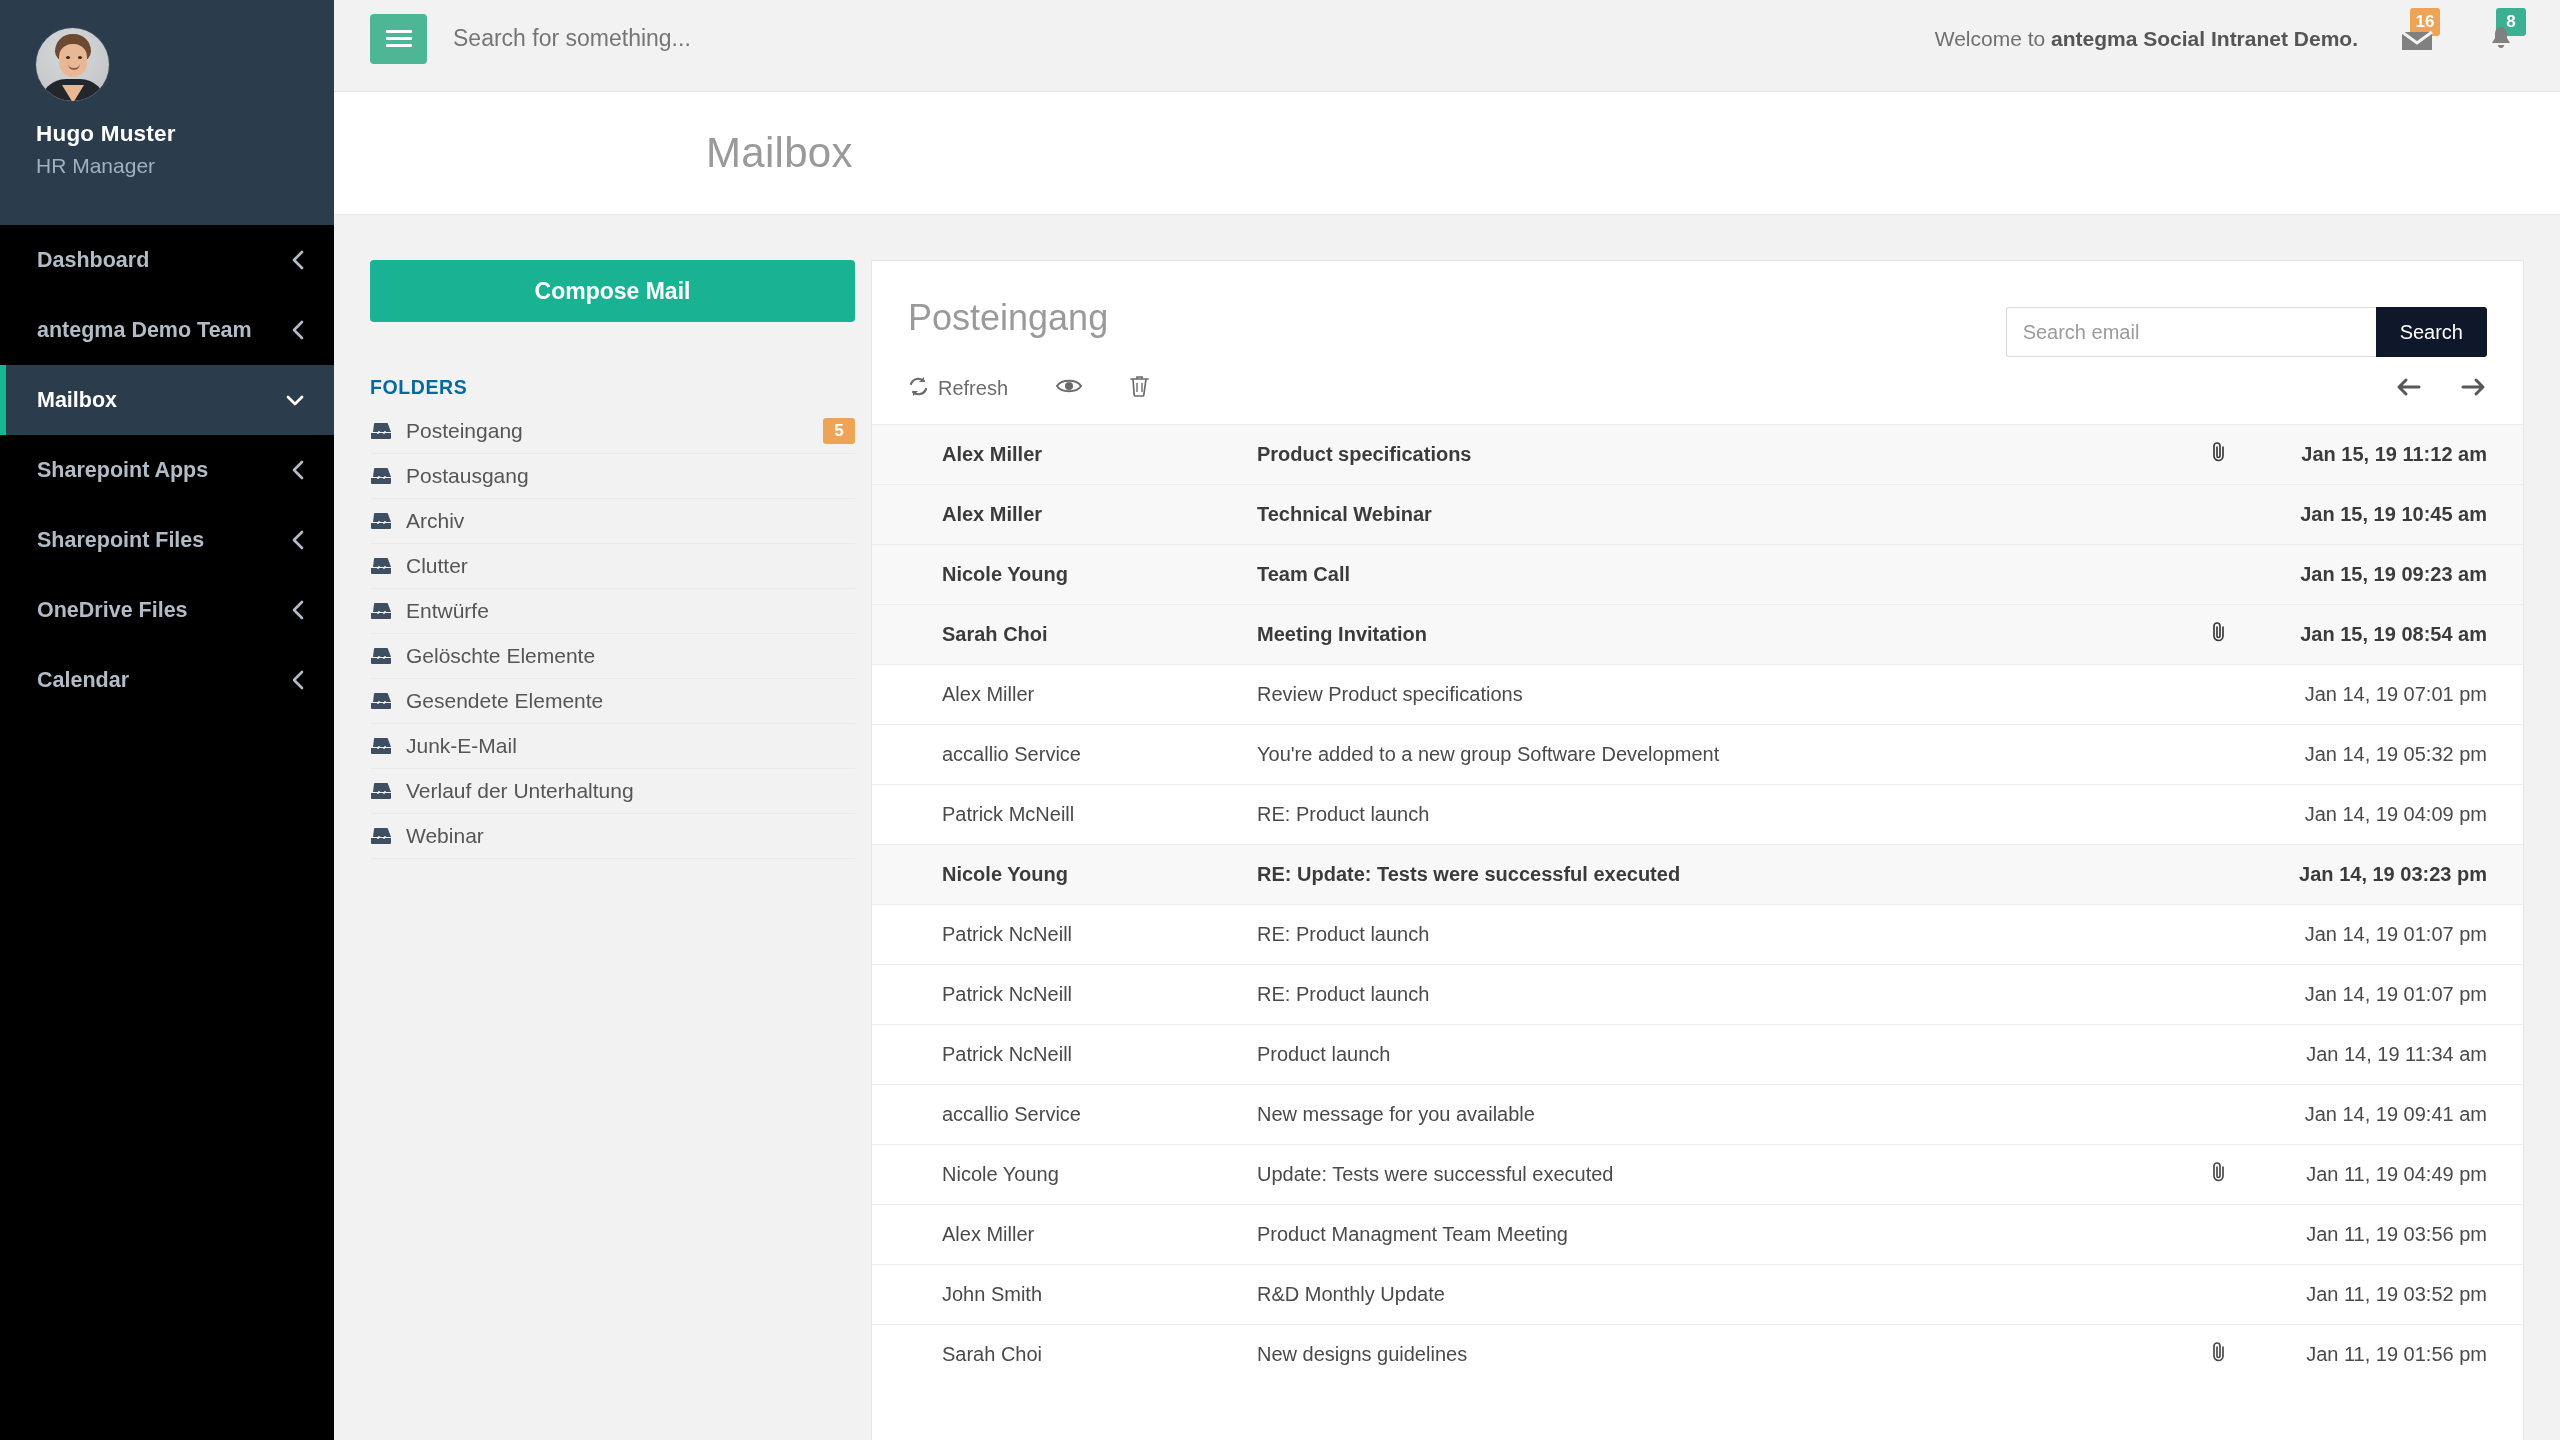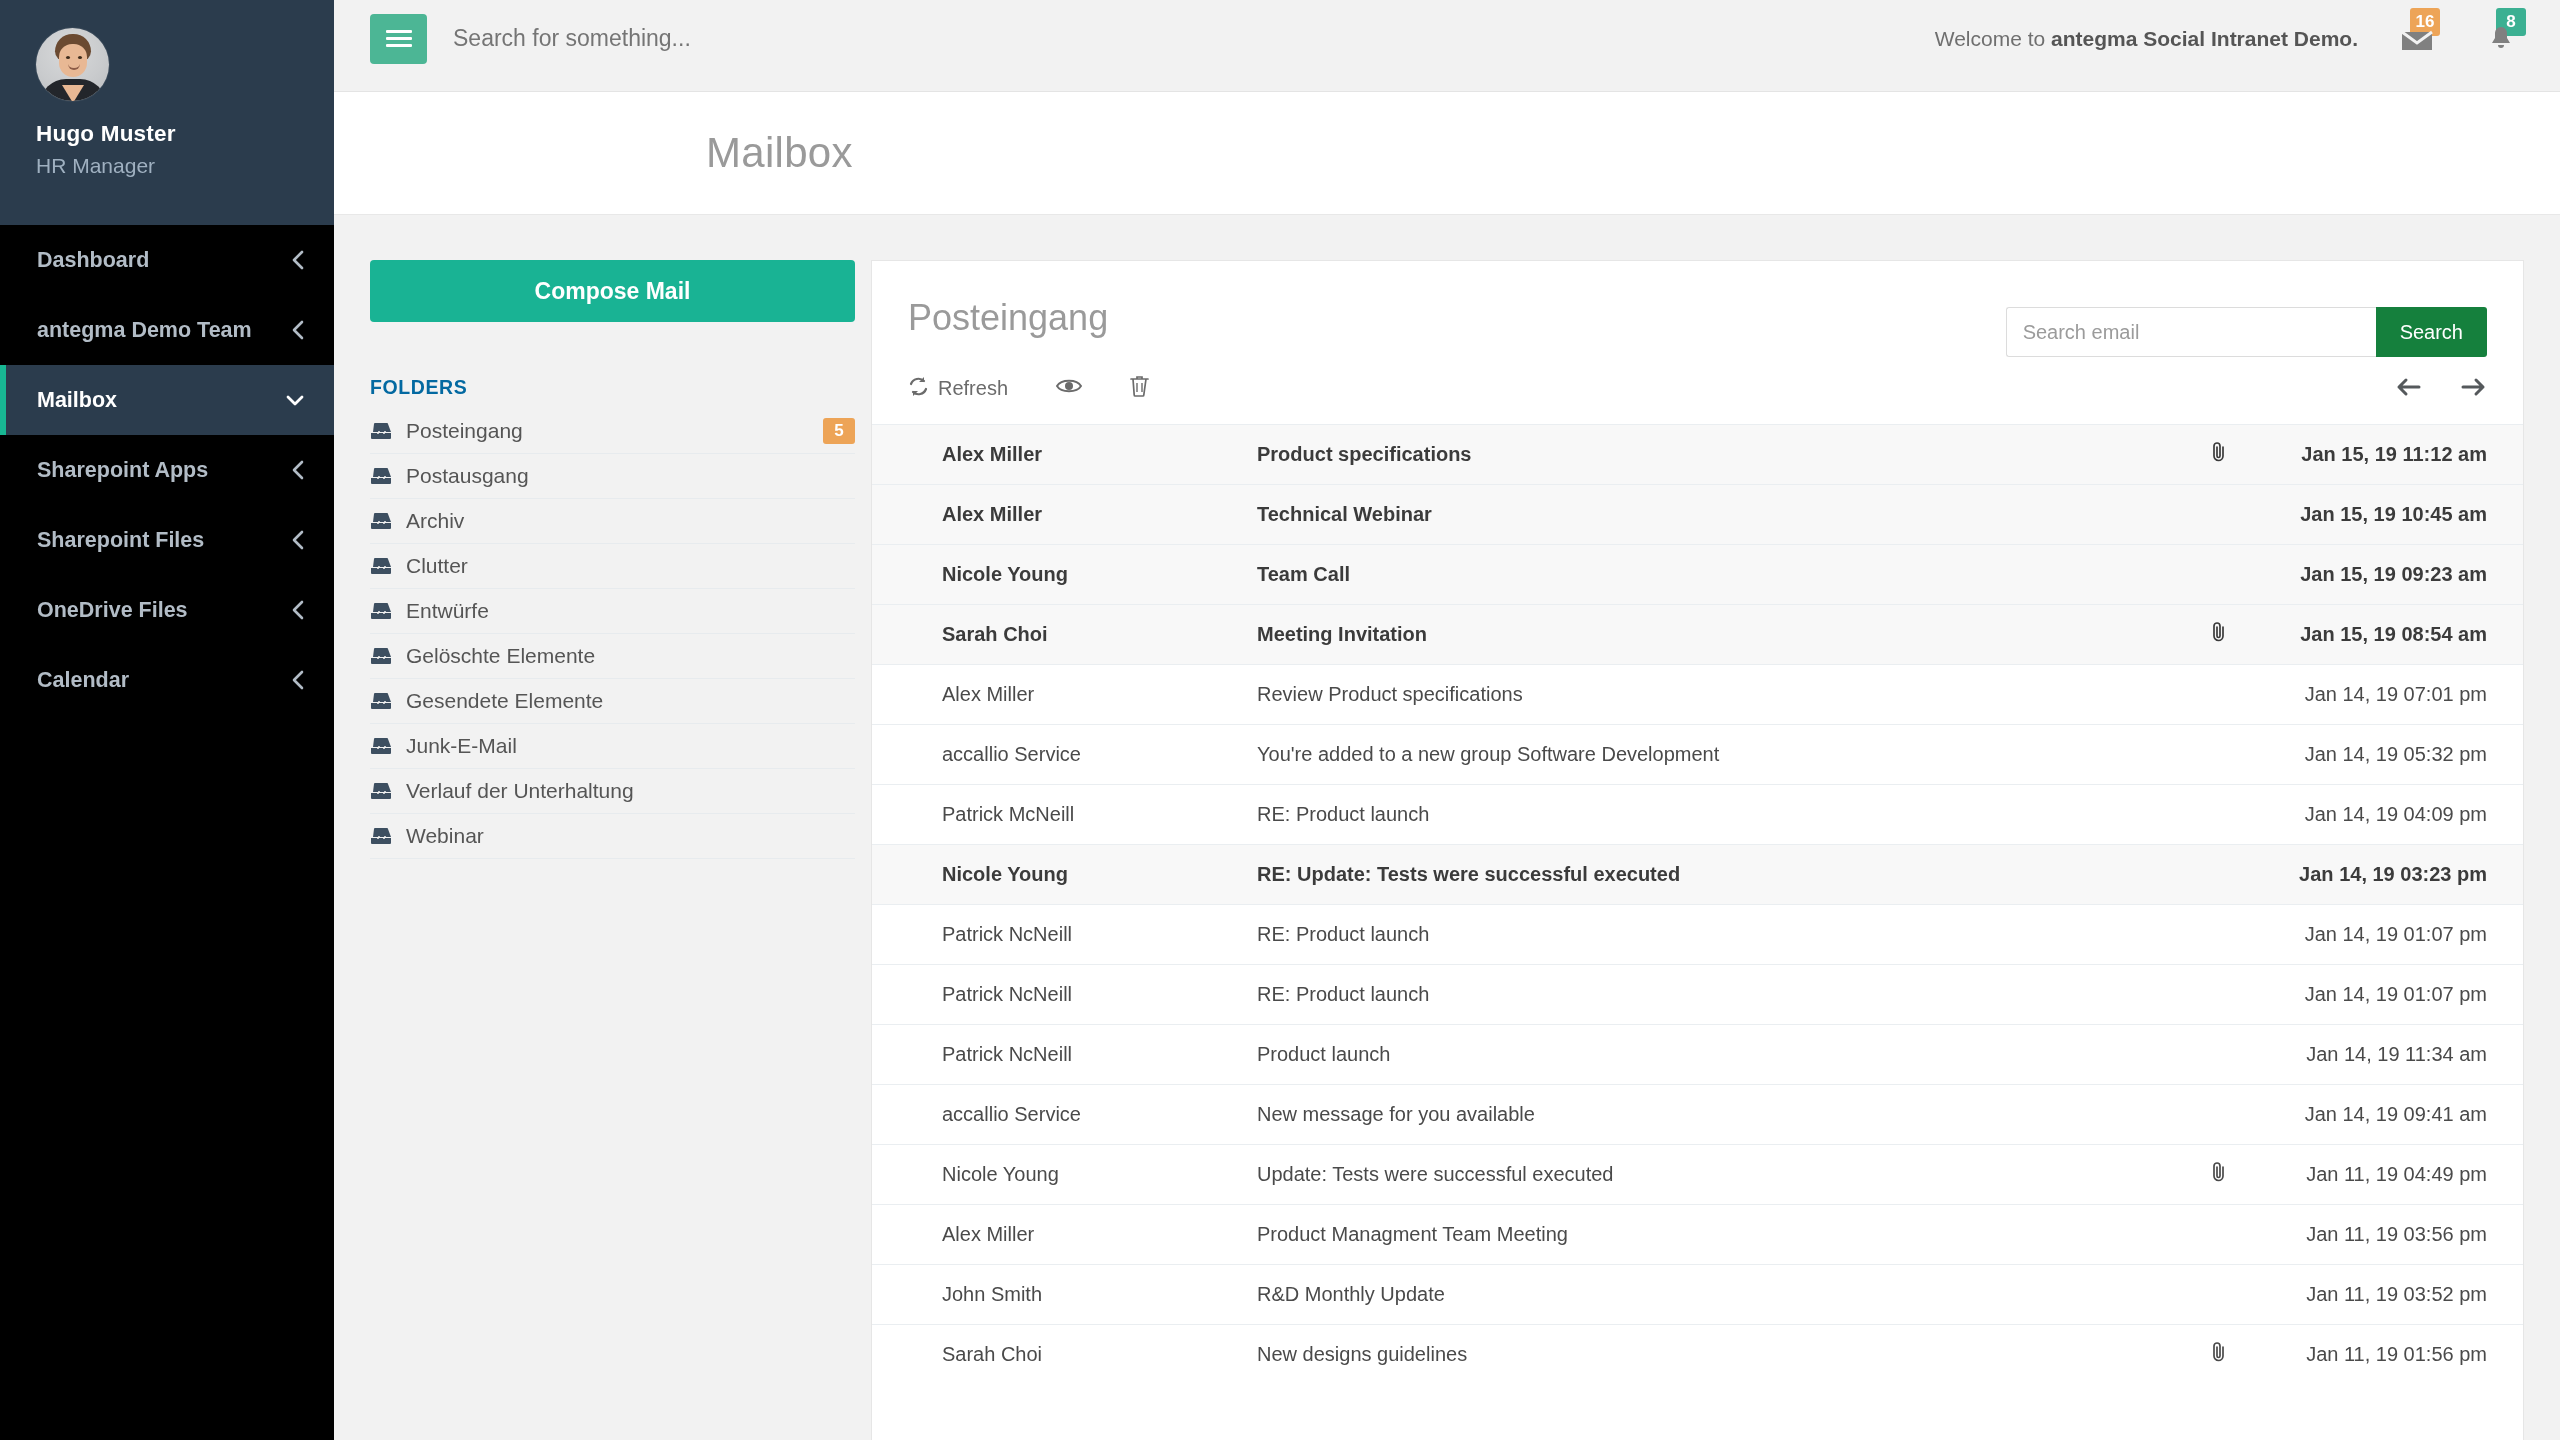--- a/index.html
+++ b/index.html
@@ -156,21 +156,21 @@
   .panel-title { font-size: 36px; color: #9a9a9a; font-weight: 300; }
   .searchgroup { display: flex; height: 50px; margin-top: 10px; }
   .searchgroup input {
     width: 370px; border: 1px solid #dcdcdc; border-right: none;
     padding: 0 16px; font-size: 20px; color: #000000; outline: none;
     border-radius: 3px 0 0 3px; font-family: "Liberation Sans", sans-serif;
     background: #fff;
   }
   .searchgroup input::placeholder { color: #9b9b9b; }
   .searchgroup button {
-    background: #15803d; color: #fff; border: none; padding: 4px 24px;
+    background: #0f172a; color: #fff; border: none; padding: 4px 24px;
     font-size: 20px; cursor: pointer; border-radius: 0 3px 3px 0;
     font-family: "Liberation Sans", sans-serif;
   }
   .toolbar {
     display: flex; align-items: center; padding: 18px 36px 22px 36px;
   }
   .tool { display: flex; align-items: center; color: #6b6b6b; font-size: 20px;
           cursor: pointer; margin-right: 48px; gap: 9px; }
   .toolbar .spacer { flex: 1; }
   .pager { display: flex; gap: 40px; color: #55595c; cursor: pointer; }

